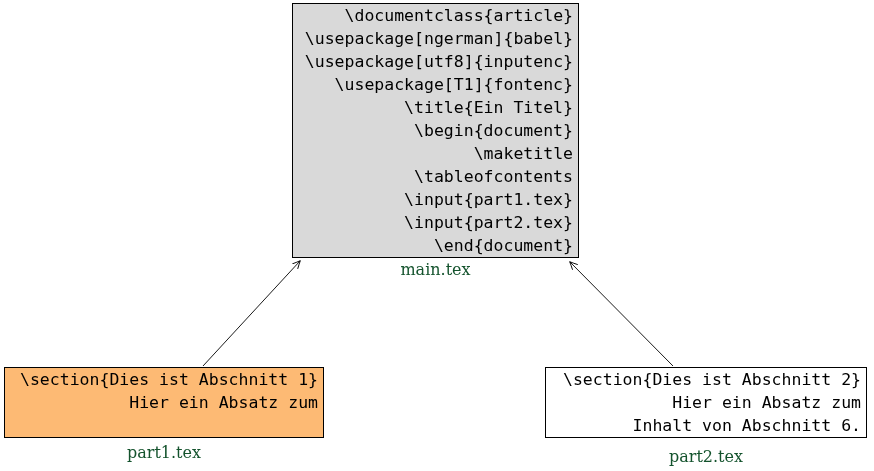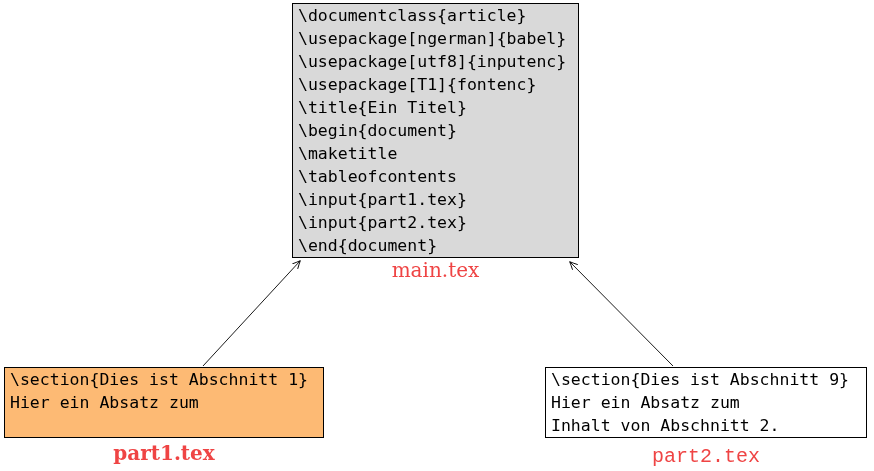--- a/index.html
+++ b/index.html
@@ -27,20 +27,21 @@
     box-sizing: border-box;
     border: 1px solid #000000;
     background: #ffffff;
     color: #000000;
     font-family: "DejaVu Sans Mono", monospace;
     font-size: 16.5px;
     line-height: 23px;
     white-space: pre;
     padding: 0 5px;
     overflow: hidden;
+    text-align: right;
   }
   .codebox-main {
     left: 292px;
     top: 3px;
     width: 287px;
     height: 255px;
   }
   .codebox-part1 {
     left: 4px;
     top: 367px;
@@ -49,28 +50,28 @@
   }
   .codebox-part2 {
     left: 545px;
     top: 367px;
     width: 322px;
     height: 71px;
   }
   .filelabel {
     position: absolute;
     font-family: "DejaVu Serif", serif;
-    font-size: 20px;
+    font-size: 16px;
     line-height: 18px;
-    color: #ef4444;
+    color: #14532d;
     text-align: center;
   }
   .filelabel-main  { left: 292px; top: 261px; width: 287px; }
-  .filelabel-part1 { left: 4px;   top: 444px; width: 320px; font-weight: bold; }
-  .filelabel-part2 { left: 545px; top: 448px; width: 322px; font-family: Liberation Mono, monospace; }
+  .filelabel-part1 { left: 4px;   top: 444px; width: 320px; }
+  .filelabel-part2 { left: 545px; top: 448px; width: 322px; }
 </style>
 </head>
 <body>
 
 <div class="canvas">
 
   <svg class="arrows" width="874" height="471" viewBox="0 0 874 471" xmlns="http://www.w3.org/2000/svg">
     <defs>
       <marker id="arrowhead" markerWidth="12" markerHeight="12" refX="7.5" refY="4" orient="auto" markerUnits="userSpaceOnUse">
         <path d="M0.5,0.5 Q5,2.8 8,4 Q5,5.2 0.5,7.5" fill="none" stroke="#000000" stroke-width="0.9" stroke-linecap="round" stroke-linejoin="round"></path>
@@ -79,16 +80,16 @@
     <line x1="203" y1="366" x2="300" y2="261" stroke-width="0.9" marker-end="url(#arrowhead)" style="stroke: rgb(0, 0, 0);"></line>
     <line x1="673" y1="366" x2="570" y2="262" stroke-width="0.9" marker-end="url(#arrowhead)" style="stroke: rgb(0, 0, 0);"></line>
   </svg>
 
   <div class="codebox codebox-main" style="background-color: rgb(217, 217, 217);"><div class="code-line">\documentclass{article}</div><div class="code-line">\usepackage[ngerman]{babel}</div><div class="code-line">\usepackage[utf8]{inputenc}</div><div class="code-line">\usepackage[T1]{fontenc}</div><div class="code-line">\title{Ein Titel}</div><div class="code-line">\begin{document}</div><div class="code-line">\maketitle</div><div class="code-line">\tableofcontents</div><div class="code-line">\input{part1.tex}</div><div class="code-line">\input{part2.tex}</div><div class="code-line">\end{document}</div></div>
   <div class="filelabel filelabel-main">main.tex</div>
 
   <div class="codebox codebox-part1" style="background-color: #fdba74;"><div class="code-line">\section{Dies ist Abschnitt 1}</div><div class="code-line">Hier ein Absatz zum</div></div>
   <div class="filelabel filelabel-part1">part1.tex</div>
 
-  <div class="codebox codebox-part2" style="background-color: rgb(255, 255, 255);"><div class="code-line">\section{Dies ist Abschnitt 9}</div><div class="code-line">Hier ein Absatz zum</div><div class="code-line">Inhalt von Abschnitt 2.</div></div>
+  <div class="codebox codebox-part2" style="background-color: rgb(255, 255, 255);"><div class="code-line">\section{Dies ist Abschnitt 2}</div><div class="code-line">Hier ein Absatz zum</div><div class="code-line">Inhalt von Abschnitt 6.</div></div>
   <div class="filelabel filelabel-part2">part2.tex</div>
 
 </div>
 
 </body></html>

